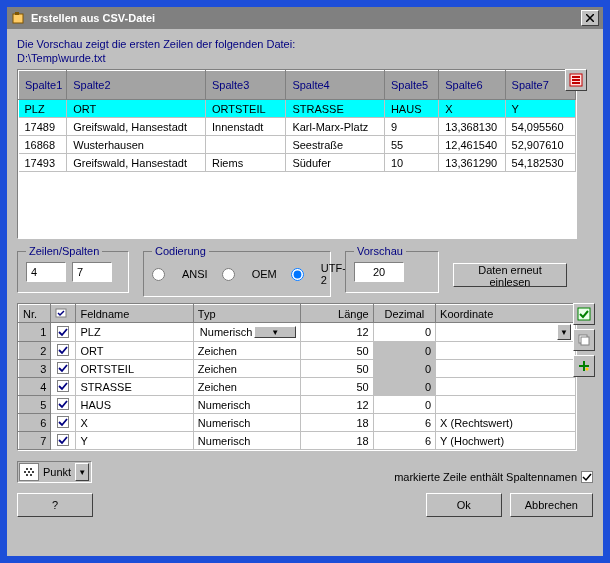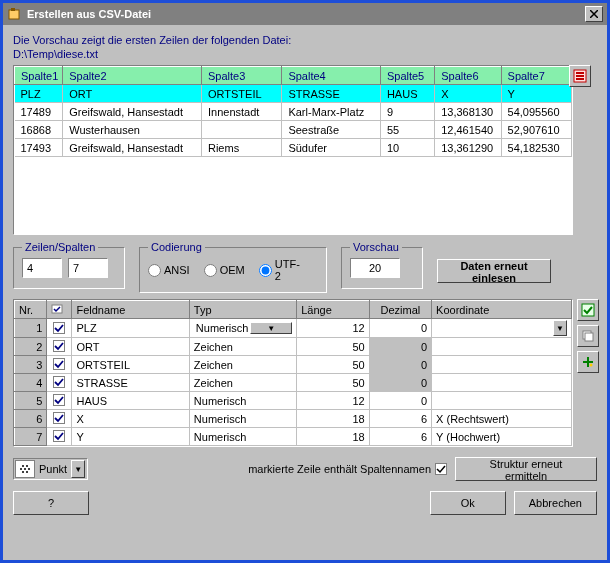--- a/index.html
+++ b/index.html
@@ -1,58 +1,58 @@
 <!DOCTYPE html>
 <html><head>
 <meta charset="utf-8">
 <style>
   * { box-sizing: border-box; }
   html, body { margin: 0; padding: 0; font-family: "Tahoma","MS Sans Serif",Arial,sans-serif; font-size: 11px; color: #000; background: #fff; }
-  .dialog { width: 610px; height: 563px; background: #c0c0c0; border: 3px solid #1d4ed8; display: flex; flex-direction: column; }
+  .dialog { width: 610px; height: 563px; background: #c0c0c0; border: 7px solid #1d4ed8; display: flex; flex-direction: column; }
   .titlebar { height: 22px; background: #808080; color: #fff; display: flex; align-items: center; padding: 0 4px; }
   .titlebar .ico { width: 16px; height: 16px; margin-right: 4px; display:flex;align-items:center;justify-content:center;}
   .titlebar .title { flex: 1; font-weight: bold; color:#fff;}
   .winbtn { width: 18px; height: 16px; background: #c0c0c0; border: 1px solid #fff; border-right-color:#404040; border-bottom-color:#404040; display:flex;align-items:center;justify-content:center; font-size:10px; margin-left:2px; cursor:pointer;}
   .body { flex:1; padding: 8px 10px 8px 10px; position:relative; display:flex; flex-direction:column; }
   .intro { color:#000080; line-height:14px; margin-bottom:4px; }
   .intro .line2 { display:block; }
   .preview-wrap { position:relative; }
   .preview-table { width: 560px; height: 170px; background:#fff; border:1px solid #808080; border-right-color:#fff; border-bottom-color:#fff; overflow:hidden;}
   table.grid { border-collapse: collapse; width:100%; table-layout:fixed; }
-  table.grid th { background:#86efac; color:#000080; font-weight:normal; text-align:left; padding:2px 6px; border:1px solid #808080; border-left-color:#fff; border-top-color:#fff; height:18px;}
+  table.grid th { background:#a3a3a3; color:#000080; font-weight:normal; text-align:left; padding:8px 6px; border:1px solid #808080; border-left-color:#fff; border-top-color:#fff; height:18px;}
   table.grid td { padding:2px 6px; border-bottom:1px solid #c0c0c0; border-right:1px solid #c0c0c0; height:18px; white-space:nowrap; overflow:hidden;text-overflow:clip;}
   tr.hdrrow td { background:#00ffff; color:#000; }
   .sidebtn { position:absolute; width:22px; height:22px; background:#c0c0c0; border:1px solid #fff; border-right-color:#404040; border-bottom-color:#404040; display:flex;align-items:center;justify-content:center; cursor:pointer;}
   .row-controls { display:flex; gap:14px; margin-top:12px; align-items:flex-start;}
   .group { border:1px solid #fff; border-top-color:#808080; border-left-color:#808080; padding:6px 20px 10px 8px; }
   .group .gtitle{ color:#000080; position:relative; top:-13px; background:#c0c0c0; display:inline-block; padding:0 3px;}
   .group-body{ margin-top:-8px; display:flex; align-items:center; gap:6px;}
   input.sunk, select.sunk { background:#fff; border:1px solid #808080; border-right-color:#fff; border-bottom-color:#fff; height:20px; padding:1px 4px; font: inherit;}
   input.sunk { width:40px; text-align:left;}
-  .radio { display:flex;align-items:center; gap:3px; margin-right:8px;}
+  .radio { display:flex;align-items:center; gap:17px; margin-right:8px;}
   .radio input { margin:0;}
   .btn { background:#c0c0c0; border:1px solid #fff; border-right-color:#404040; border-bottom-color:#404040; height:24px; padding:0 14px; font:inherit; cursor:pointer; color:#000;}
   .desc2 { color:#000080; margin-top:14px; line-height:14px;}
   .struct-wrap { position:relative; margin-top:6px;}
   .struct-table { width:560px; background:#fff; border:1px solid #808080; border-right-color:#fff; border-bottom-color:#fff;}
   table.struct { border-collapse:collapse; width:100%; table-layout:fixed;}
   table.struct th { background:#c0c0c0; color:#000; font-weight:normal; text-align:left; padding:1px 4px; border:1px solid #808080; border-left-color:#fff; border-top-color:#fff; height:18px;}
   table.struct td { padding:1px 4px; border:1px solid #c0c0c0; height:18px; background:#fff; white-space:nowrap;}
   table.struct td.rowhdr { background:#c0c0c0; text-align:right; border:1px solid #808080; border-left-color:#fff; border-top-color:#fff;}
   table.struct th.rowhdr { background:#c0c0c0;}
   td.num { text-align:right; }
   td.ro { background:#c0c0c0 !important; text-align:right;}
   .chk { width:12px;height:12px; border:1px solid #808080; background:#fff; display:inline-flex;align-items:center;justify-content:center; }
   .chk svg{display:block;}
   .combo { display:flex; width:100%;}
   .combo span{ flex:1; padding:0 2px;}
   .combo .dd{ width:14px; background:#c0c0c0; border:1px solid #fff; border-right-color:#404040; border-bottom-color:#404040; display:flex;align-items:center;justify-content:center; font-size:8px;}
   .koord-combo{ display:flex; align-items:center;}
   .koord-combo .dd{ width:14px;height:16px; background:#c0c0c0; border:1px solid #fff; border-right-color:#404040; border-bottom-color:#404040; display:flex;align-items:center;justify-content:center;font-size:8px; margin-left:auto;}
-  .bottom-bar { display:flex; align-items:center; margin-top:10px; gap:8px;}
+  .bottom-bar { display:flex; align-items:flex-end; margin-top:10px; gap:17px;}
   .pointctl { display:flex; align-items:center; border:1px solid #808080; border-right-color:#fff;border-bottom-color:#fff; height:22px; padding:0 2px 0 1px; background:#c0c0c0;}
   .pointctl .sw { width:20px;height:18px; background:#fff; display:flex;align-items:center;justify-content:center; border:1px solid #808080;}
   .pointctl .lbl{ padding:0 4px;color:#000;}
   .pointctl .dd{ width:14px;height:18px;background:#c0c0c0;border:1px solid #fff;border-right-color:#404040;border-bottom-color:#404040;display:flex;align-items:center;justify-content:center;font-size:8px;}
   .chkline { display:flex; align-items:center; gap:4px; margin-left:auto; color:#000;}
   .dlg-buttons { display:flex; gap:8px; justify-content:flex-end; margin-top:10px;}
   .dlg-buttons .left { margin-right:auto;}
   .btn.wide{ min-width:76px;}
   .side-stack { position:absolute; right:-2px; top:0; display:flex; flex-direction:column; gap:4px;}
 </style>
@@ -72,21 +72,21 @@
       <svg width="8" height="8" viewBox="0 0 8 8">
           <path d="M0 0 L8 8 M8 0 L0 8" stroke="#000" stroke-width="1.5"></path>
         </svg>
     </div>
   </div>
 
   <div class="body">
 
     <div class="intro">
       <span>Die Vorschau zeigt die ersten Zeilen der folgenden Datei:</span>
-      <span class="line2">D:\Temp\diese.txt</span>
+      <span class="line2">D:\Temp\wurde.txt</span>
     </div>
 
     <div class="preview-wrap">
       <div class="preview-table">
         <table class="grid" id="preview-tbl">
             <colgroup>
               <col style="width:48px">
               <col style="width:138px">
               <col style="width:80px">
               <col style="width:98px">
@@ -171,27 +171,27 @@
           <label class="radio">
               <input type="radio" name="enc" style="">
               <span>OEM</span>
             </label>
           <label class="radio">
               <input type="radio" name="enc" checked="" style="">
               <span>UTF-2</span>
             </label>
         </div>
       </div>
-      <div class="group" style="width:82px">
+      <div class="group" style="width:94px">
         <span class="gtitle">Vorschau</span>
         <div class="group-body">
           <input class="sunk" style="width: 50px; text-align: center;" value="20">
         </div>
       </div>
-      <button class="btn" style="margin-top:12px; height:24px; width:114px;font-weight:bold;">Daten erneut einlesen</button>
+      <button class="btn" style="margin-top:12px; height:24px; width:114px;">Daten erneut einlesen</button>
     </div>
 
 
     <div class="struct-wrap">
       <div class="struct-table">
         <table class="struct" id="struct-tbl">
             <colgroup>
               <col style="width:26px">
               <col style="width:20px">
               <col style="width:94px">
@@ -203,21 +203,21 @@
             <tbody>
               <tr>
                 <th class="rowhdr">Nr.</th>
                 <th><svg width="12" height="10" viewBox="0 0 12 10">
                     <rect x="0" y="0" width="12" height="10" fill="#c0c0c0"></rect>
                     <rect x="1" y="1" width="10" height="8" fill="#fff" stroke="#808080"></rect>
                     <path d="M3 5 L5 7 L9 3" stroke="#000080" stroke-width="1.5" fill="none"></path>
                   </svg></th>
                 <th>Feldname</th>
                 <th>Typ</th>
-                <th style="">Länge</th>
+                <th style="text-align:right">Länge</th>
                 <th style="text-align:center">Dezimal</th>
                 <th>Koordinate</th>
               </tr>
               <tr>
                 <td class="rowhdr">1</td>
                 <td style="text-align:center"><span class="chk">
                     <svg width="10" height="10" viewBox="0 0 10 10">
                       <path d="M1 5 L4 8 L9 2" stroke="#000080" stroke-width="1.8" fill="none"></path>
                     </svg>
                   </span></td>
@@ -357,21 +357,20 @@
         <span class="dd">▼</span>
       </div>
       <div class="chkline">
         <span>markierte Zeile enthält Spaltennamen</span>
         <span class="chk">
           <svg width="10" height="10" viewBox="0 0 10 10">
               <path d="M1 5 L4 8 L9 2" stroke="#000" stroke-width="1.5" fill="none"></path>
             </svg>
         </span>
       </div>
-      <button class="btn" style="width:142px">Struktur erneut ermitteln</button>
     </div>
 
     <div class="dlg-buttons">
       <button class="btn wide left">?</button>
       <button class="btn wide">Ok</button>
       <button class="btn wide">Abbrechen</button>
     </div>
 
   </div>
 </div>

